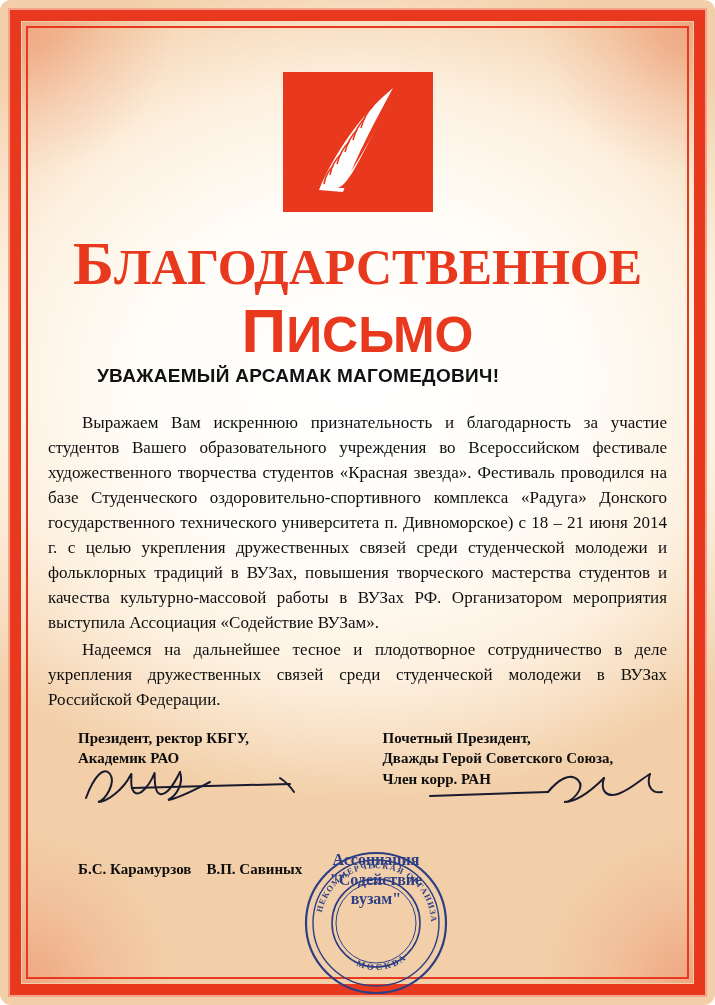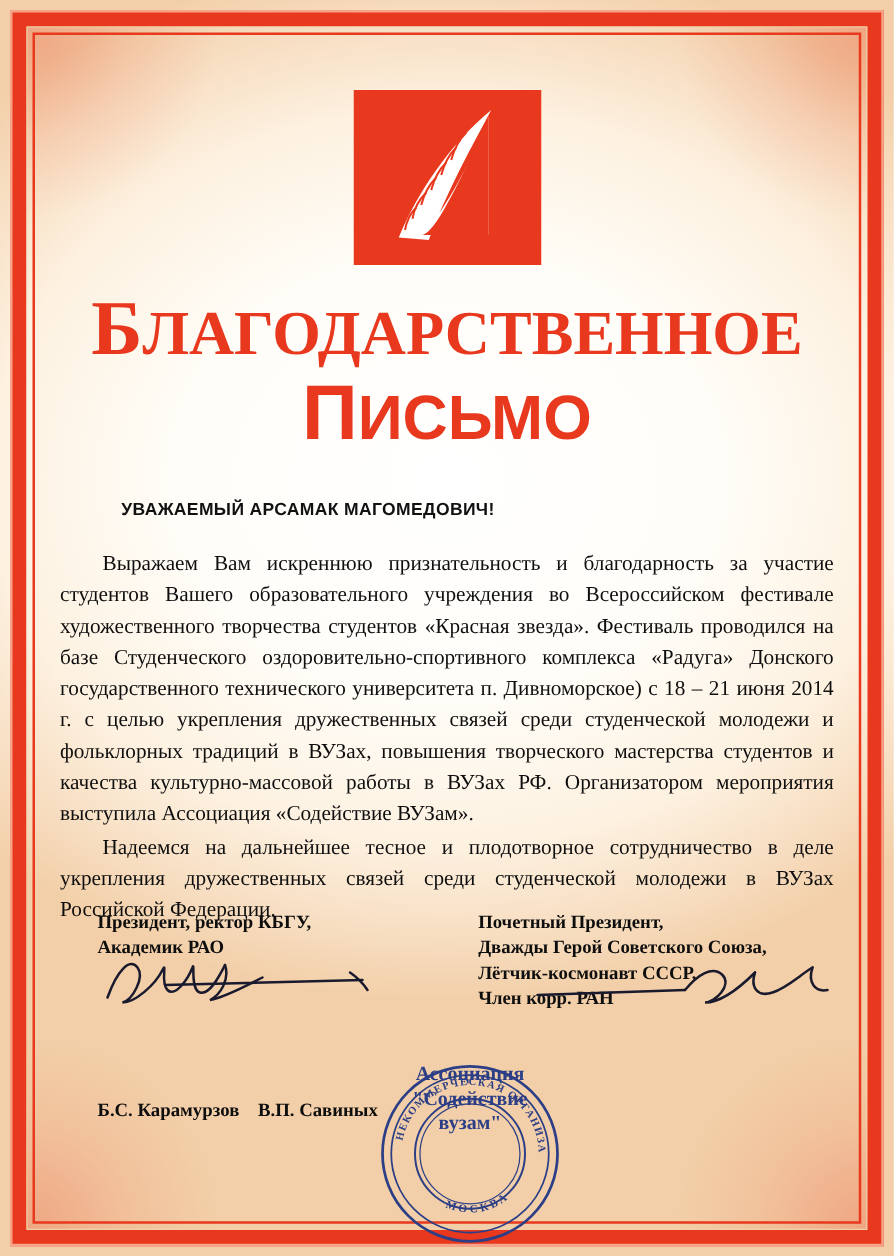--- a/index.html
+++ b/index.html
@@ -15,20 +15,21 @@
   }
 
   .certificate {
     position: relative;
     width: 715px;
     height: 1005px;
     box-sizing: border-box;
     background:
       radial-gradient(ellipse 520px 420px at 50% 38%, #ffffff 0%, #fffdf8 42%, #fdf1e0 70%, #f7ddc0 88%, #f2cfa8 100%);
     overflow: hidden;
+    border-radius: 11px;
   }
 
   
   .frame-outer {
     position: absolute;
     left: 8px;
     top: 8px;
     right: 8px;
     bottom: 8px;
     border: 13px solid #e8381d;
@@ -110,25 +111,24 @@
     font-family: Liberation Sans, sans-serif;
     font-weight: bold;
     font-size: 50px;
     line-height: 1.1;
     margin-top: 2px;
   }
   .title-line2 .cap { font-size: 62px; }
 
   
   .salutation {
-    margin-top: 34px;
     padding-left: 55px;
     font-family: "Liberation Sans", sans-serif;
     font-weight: bold;
-    font-size: 14px;
+    font-size: 19px;
     letter-spacing: 0.3px;
     color: #111111;
   }
 
   
   .body-text {
     margin-top: 24px;
     padding: 0 6px;
     font-family: "Liberation Serif", serif;
     font-size: 17px;
@@ -253,21 +253,20 @@
 
     <div class="signatures">
       <div class="sig-row">
         <div class="sig-col left">
           <div>Президент, ректор КБГУ,</div>
           <div>Академик РАО</div>
         </div>
         <div class="sig-col right">
           <div>Почетный Президент,</div>
           <div>Дважды Герой Советского Союза,</div>
-          <div>Лётчик-космонавт СССР,</div>
           <div>Член корр.  РАН</div>
         </div>
       </div>
 
       <svg class="scribble left" width="220" height="60" viewBox="0 0 220 60">
         <g fill="none" stroke="#1a1a2e" stroke-width="2" stroke-linecap="round">
           <path d="M6 40 C 14 18, 24 8, 30 16 C 36 24, 26 42, 18 44 C 28 44, 44 30, 50 18 C 54 10, 48 28, 54 34 C 60 40, 70 26, 74 16 C 76 10, 72 34, 80 36 C 88 38, 96 22, 100 14"></path>
           <path d="M100 14 C 104 26, 96 38, 88 42 C 100 40, 118 30, 130 24"></path>
           <path d="M52 30 L 210 26"></path>
           <path d="M200 20 C 206 24, 210 28, 214 34"></path>

